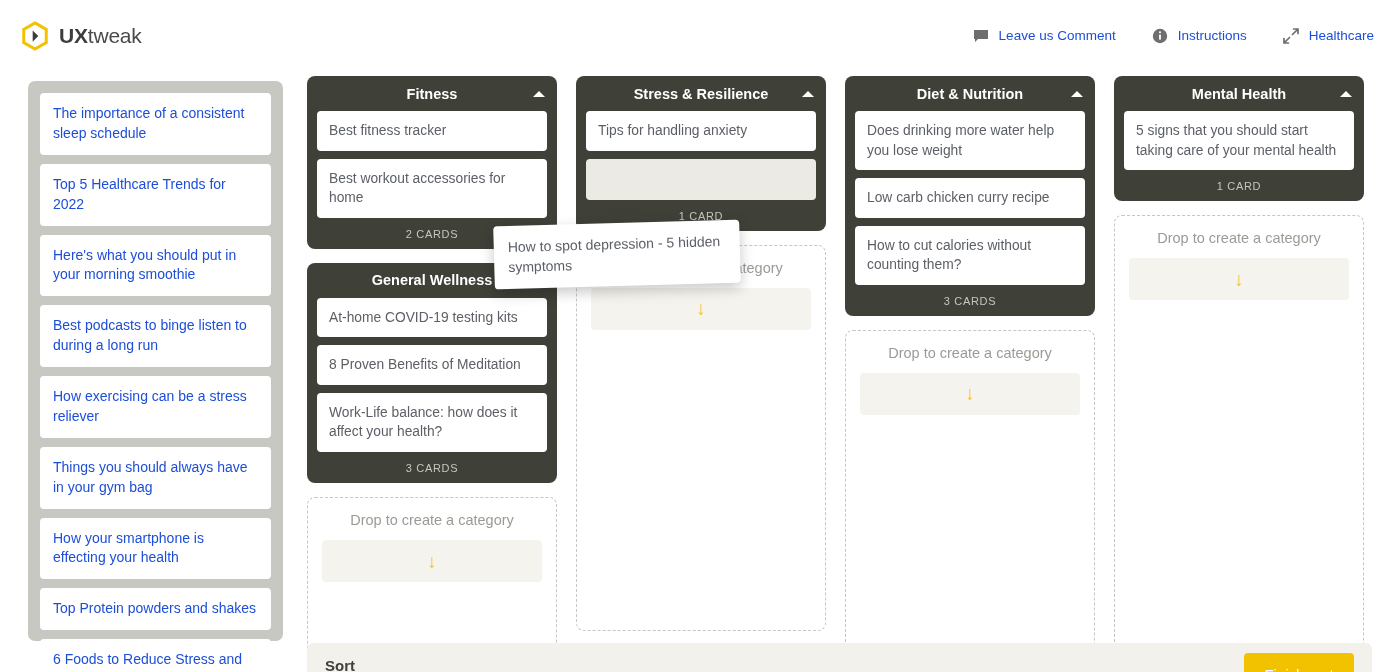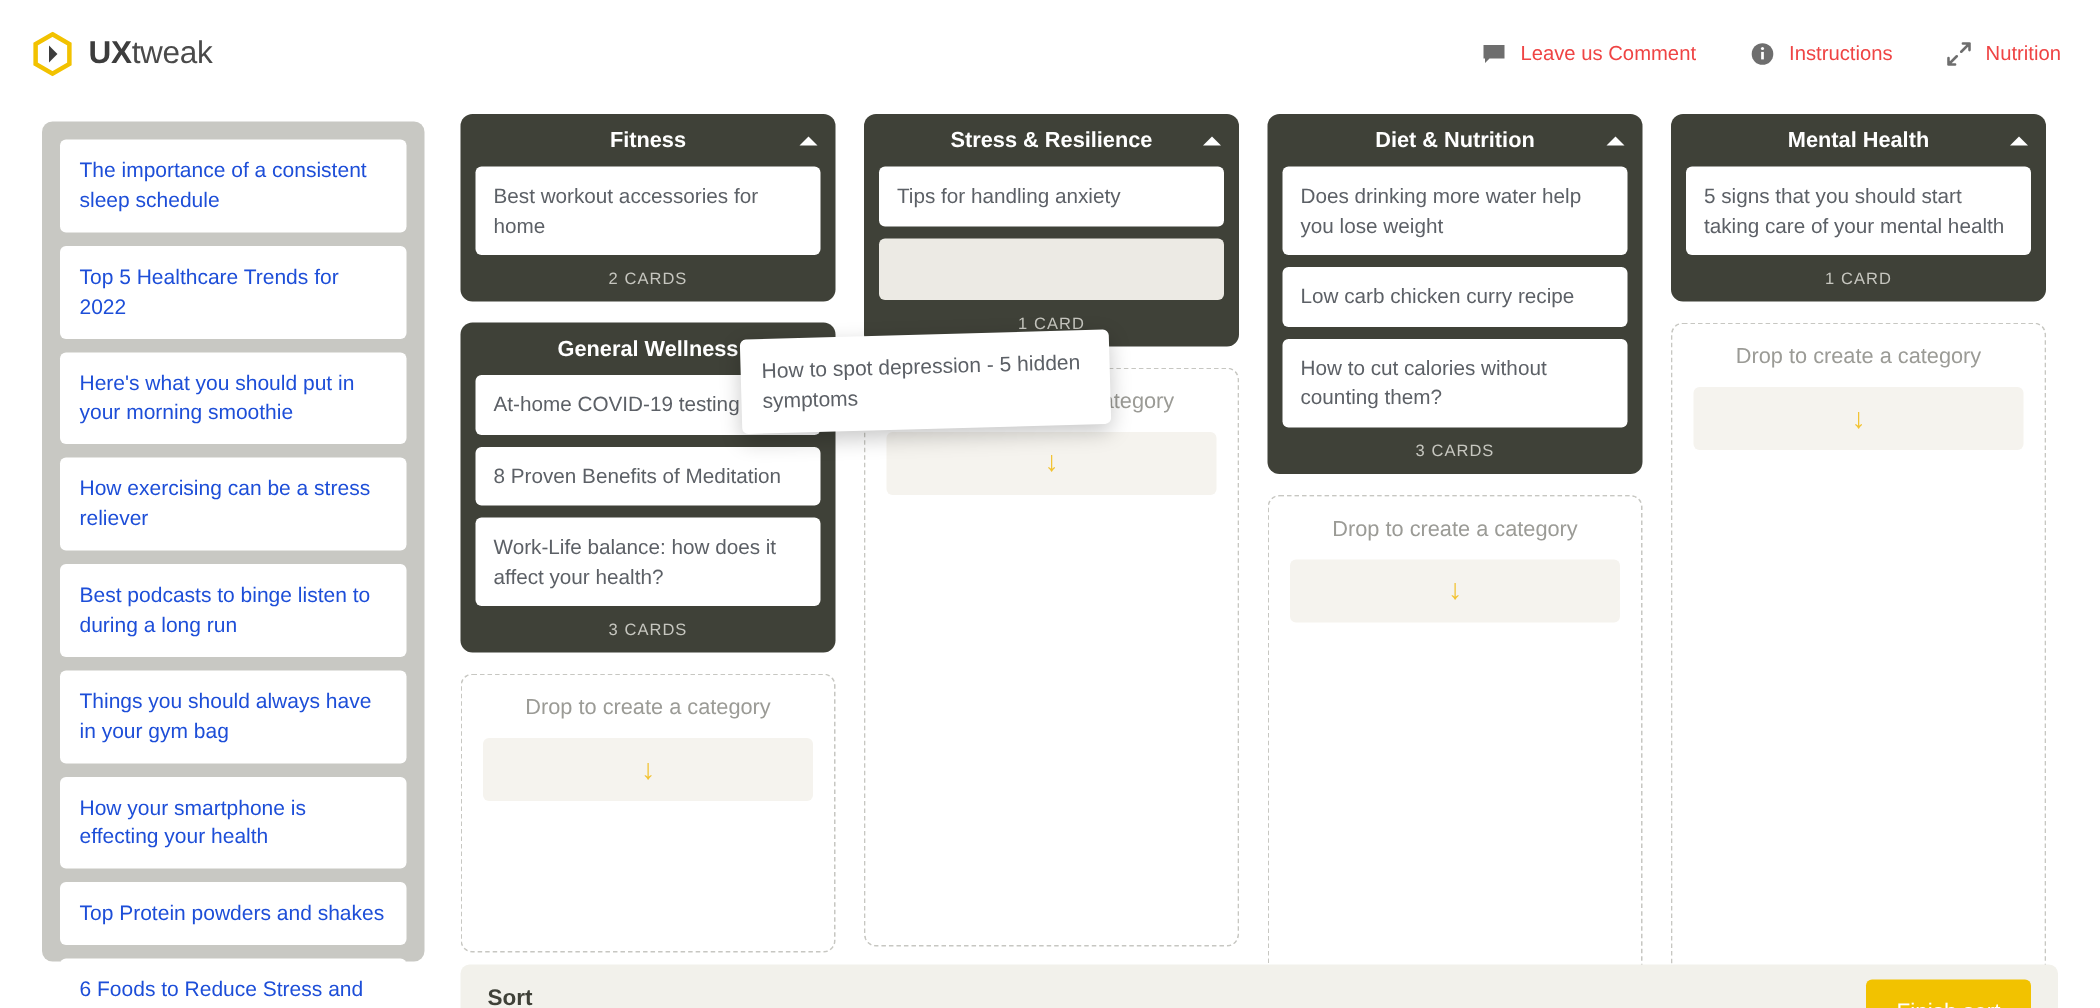--- a/index.html
+++ b/index.html
@@ -23,21 +23,21 @@
   .brand-text { font-size: 21px; color: #4a4a4a; letter-spacing: -0.2px; }
   .brand-text b { font-weight: bold; color: #3d3d3d; }
   .brand-text span { font-weight: normal; }
 
   .header-actions {
     margin-left: auto; margin-right: 26px;
     display: flex; align-items: center; gap: 36px;
   }
   .haction {
     display: flex; align-items: center; gap: 10px;
-    font-size: 13.5px; color: #ef4444; cursor: pointer;
+    font-size: 13.5px; color: #1d4ed8; cursor: pointer;
   }
   .haction svg { display: block; }
 
   
   .board { position: absolute; top: 56px; left: 0; width: 1400px; height: 616px; background: #fff; }
 
   
   .unsorted {
     position: absolute; left: 28px; top: 25px;
     width: 255px; height: 560px;
@@ -175,45 +175,46 @@
       </span>
       <span>Instructions</span>
     </div>
     <div class="haction">
       <span>
         <svg width="16" height="16" viewBox="0 0 16 16">
           <path d="M15 1 L9.5 6.5 M15 1 L15 5.4 M15 1 L10.6 1" stroke="#6e6e6e" stroke-width="1.7" fill="none" stroke-linecap="round"></path>
           <path d="M1 15 L6.5 9.5 M1 15 L1 10.6 M1 15 L5.4 15" stroke="#6e6e6e" stroke-width="1.7" fill="none" stroke-linecap="round"></path>
         </svg>
       </span>
-      <span>Nutrition</span>
+      <span>Healthcare</span>
     </div>
   </div>
 </div>
 
 <div class="board">
 
   <div class="unsorted" id="unsorted-panel">
       <div class="ucard">The importance of a consistent sleep schedule</div>
       <div class="ucard">Top 5 Healthcare Trends for 2022</div>
       <div class="ucard">Here's what you should put in your morning smoothie</div>
+      <div class="ucard">Best podcasts to binge listen to during a long run</div>
       <div class="ucard">How exercising can be a stress reliever</div>
-      <div class="ucard">Best podcasts to binge listen to during a long run</div>
       <div class="ucard">Things you should always have in your gym bag</div>
       <div class="ucard">How your smartphone is effecting your health</div>
       <div class="ucard">Top Protein powders and shakes</div>
       <div class="ucard">6 Foods to Reduce Stress and Nourish Your Body</div>
     </div>
 
   <div class="col col-fitness" id="col-0">
       <div class="category">
         <div class="cat-head">
           <div class="cat-title">Fitness</div>
           <div class="chev"></div>
         </div>
+        <div class="ccard">Best fitness tracker</div>
         <div class="ccard">Best workout accessories for home</div>
         <div class="cat-count">2 CARDS</div>
       </div>
       <div class="category">
         <div class="cat-head">
           <div class="cat-title">General Wellness</div>
           <div class="chev"></div>
         </div>
         <div class="ccard">At-home COVID-19 testing kits</div>
         <div class="ccard">8 Proven Benefits of Meditation</div>

